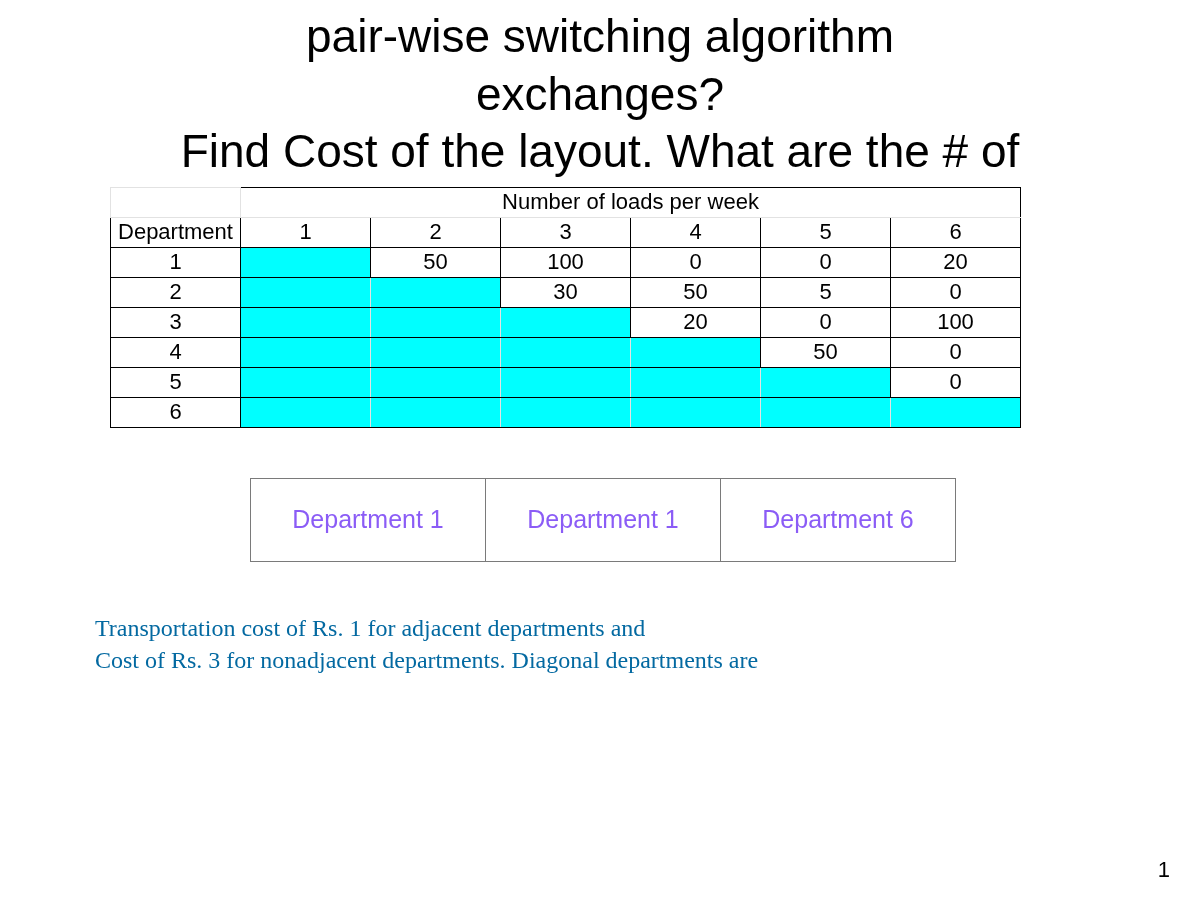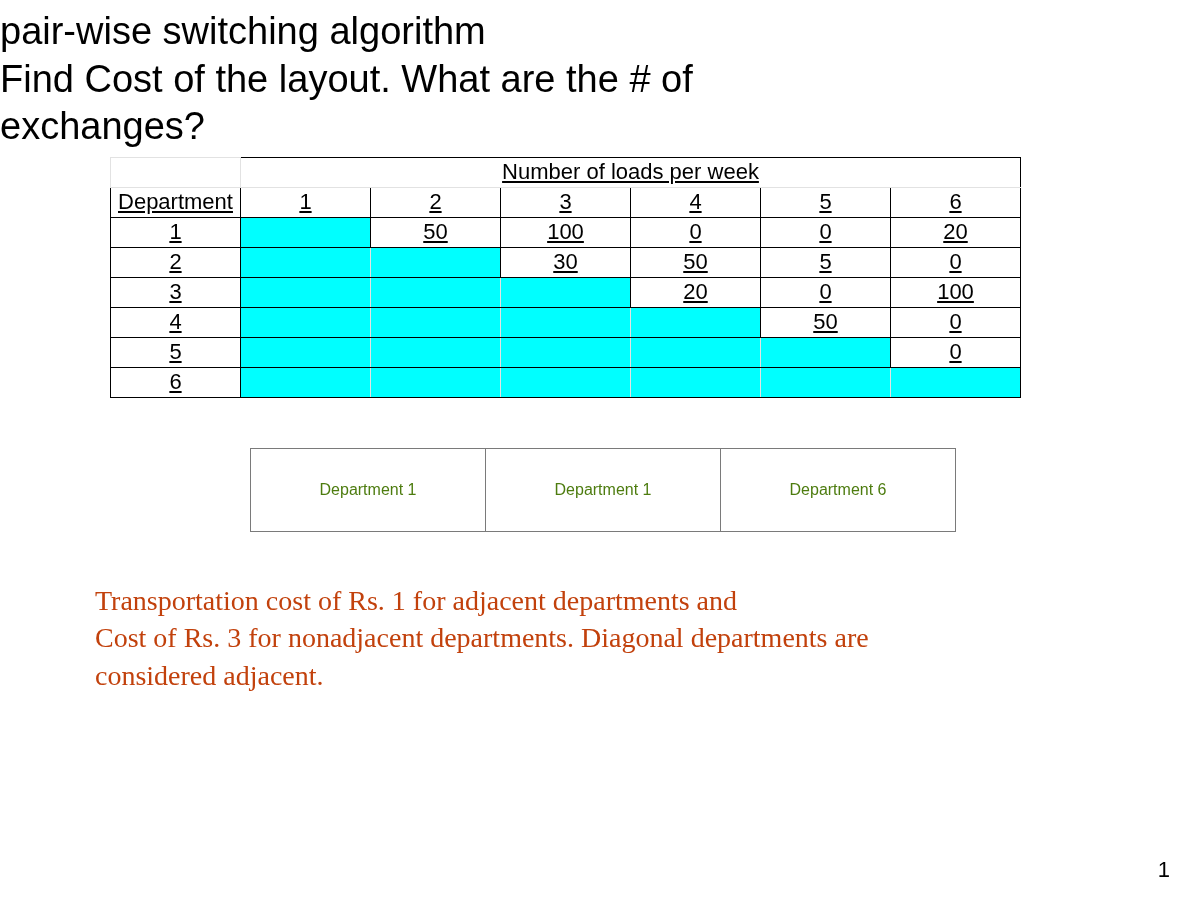--- a/index.html
+++ b/index.html
@@ -5,42 +5,42 @@
   body {
     margin: 0;
     padding: 0;
     width: 1200px;
     height: 897px;
     background: #ffffff;
     font-family: Arial, Helvetica, sans-serif;
     position: relative;
   }
   .title-block {
-    font-size: 38px;
+    text-align: center;
+    font-size: 46px;
     line-height: 1.25;
     margin-top: 8px;
     color: #000;
   }
   .loads-table-wrap {
     margin: 6px 0 0 110px;
   }
   table.loads {
     border-collapse: collapse;
     table-layout: fixed;
   }
   table.loads col.row-label { width: 130px; }
   table.loads col.dcol { width: 130px; }
   table.loads td, table.loads th {
     font-family: Arial, Helvetica, sans-serif;
     font-size: 22px;
     text-align: center;
     height: 30px;
     padding: 0;
     box-sizing: border-box;
-    text-decoration: underline;
   }
   
   table.loads td { border: 1px solid #e2e2e2; }
   
 
   .cyan { background: #00ffff; }
   .b-all   { border: 1px solid #000 !important; margin-left: 13px; }
   .b-top   { border-top: 1px solid #000 !important; }
   .b-bot   { border-bottom: 1px solid #000 !important; }
   .b-left  { border-left: 1px solid #000 !important; }
@@ -57,48 +57,48 @@
   table.layout {
     border-collapse: collapse;
     table-layout: fixed;
   }
   table.layout td {
     width: 232px;
     height: 80px;
     border: 1.5px solid #7a7a7a;
     text-align: center;
     vertical-align: middle;
-    font-size: 16px;
-    color: #4d7c0f;
+    font-size: 25px;
+    color: #8b5cf6;
   }
 
   .cost-text {
     margin: 50px 0 0 95px;
     font-family: "Times New Roman", Times, serif;
-    font-size: 28px;
+    font-size: 24px;
     line-height: 1.35;
-    color: #c2410c;
+    color: #0369a1;
     width: 1000px;
   }
 
   .page-num {
     position: absolute;
     right: 30px;
     bottom: 14px;
     font-size: 22px;
     color: #000;
   }
 </style>
 </head>
 <body>
 
 <div class="title-block">
   <div>pair-wise switching algorithm</div>
+  <div>exchanges?</div>
   <div>Find Cost of the layout. What are the # of</div>
-  <div>exchanges?</div>
 </div>
 
 <div class="loads-table-wrap">
   <table class="loads">
     <colgroup>
       <col class="row-label">
         <col class="dcol">
         <col class="dcol">
         <col class="dcol">
         <col class="dcol">
@@ -194,16 +194,15 @@
       <td>Department 1</td>
       <td>Department 6</td>
     </tr>
   </tbody>
     </table>
 </div>
 
 <div class="cost-text">
   <div>Transportation cost of Rs. 1 for adjacent departments and</div>
   <div>Cost of Rs. 3 for nonadjacent departments. Diagonal departments are</div>
-  <div>considered adjacent.</div>
 </div>
 
 <div class="page-num">1</div>
 
 </body></html>

